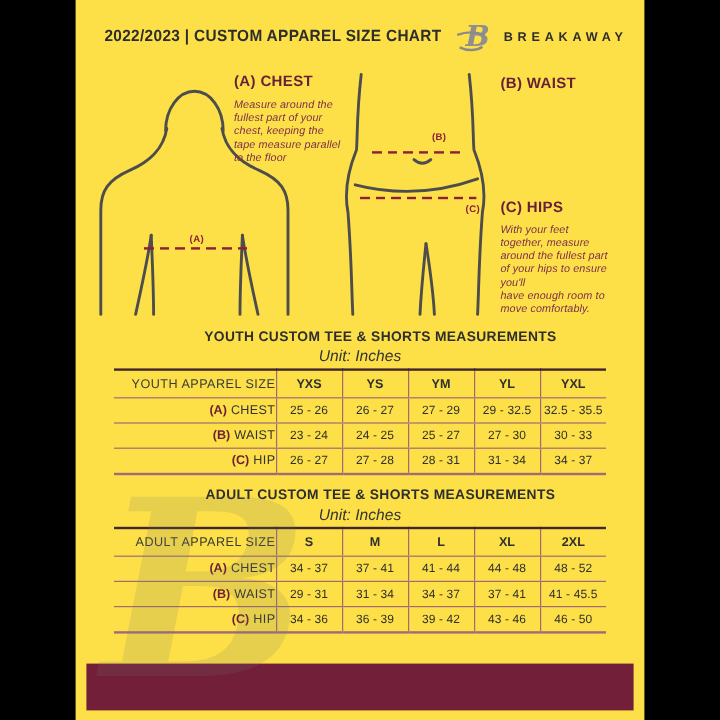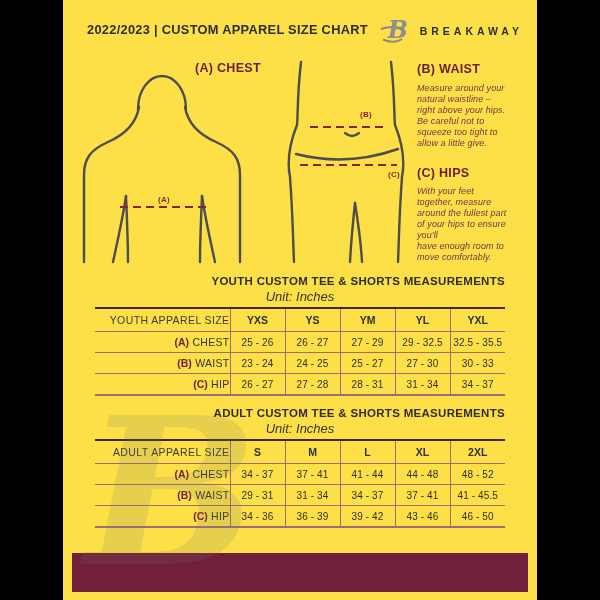--- a/index.html
+++ b/index.html
@@ -34,21 +34,21 @@
   }
 
   
   .guide-h{font-size:12.5px;font-weight:bold;color:#671f38;letter-spacing:.3px;}
   .guide-p{
     font-size:9px;line-height:11px;font-style:italic;color:#7b2e4c;
     white-space:pre-line;letter-spacing:.1px;
   }
 
   
-  .tbl-title{left:32px;width:410px;text-align:right;font-size:11.5px;font-weight:bold;
+  .tbl-title{left:49px;width:410px;text-align:center;font-size:11.5px;font-weight:bold;
     color:#2e2e2e;letter-spacing:.3px;}
   .tbl-unit{left:32px;width:410px;text-align:center;font-size:13px;font-style:italic;color:#333;}
   table.size-table{
     left:32px;position:absolute;border-collapse:collapse;table-layout:fixed;width:410px;
     border-top:2.5px solid #42262e;
   }
   table.size-table col.c-label{width:135px;}
   table.size-table col.c-size{width:55px;}
   .size-table th,.size-table td{
     border-bottom:1.5px solid #a06a79;padding:0;vertical-align:middle;color:#2f2f2f;
@@ -105,28 +105,27 @@
     <path d="M 14,97 Q 65,110 116,92"></path>
     <path d="M 73,146 C 71,165 69,185 68,205"></path>
     <path d="M 73,146 C 76,165 79,185 80,205"></path>
   </svg>
   <div class="abs marker" style="left:297px;top:110px;">(B)</div>
   <div class="abs dash" style="left:247px;top:126px;width:77px;"></div>
   <div class="abs dash" style="left:237px;top:164px;width:97px;"></div>
   <div class="abs marker" style="left:325px;top:170px;">(C)</div>
 
   <div class="abs guide-h" style="left:132px;top:61px;">(A) CHEST</div>
+  <div class="abs guide-p" style="left:132px;top:82px;width:115px;">Measure around the
+fullest part of your
+chest, keeping the
+tape measure parallel
+to the floor</div>
 
   <div class="abs guide-h" style="left:354px;top:62px;">(B) WAIST</div>
-  <div class="abs guide-p" style="left:354px;top:83px;width:118px;">Measure around your
-natural waistline –
-right above your hips.
-Be careful not to
-squeeze too tight to
-allow a little give.</div>
 
   <div class="abs guide-h" style="left:354px;top:166px;">(C) HIPS</div>
   <div class="abs guide-p" style="left:354px;top:186px;width:120px;">With your feet
 together, measure
 around the fullest part
 of your hips to ensure
 you'll
 have enough room to
 move comfortably.</div>
 

